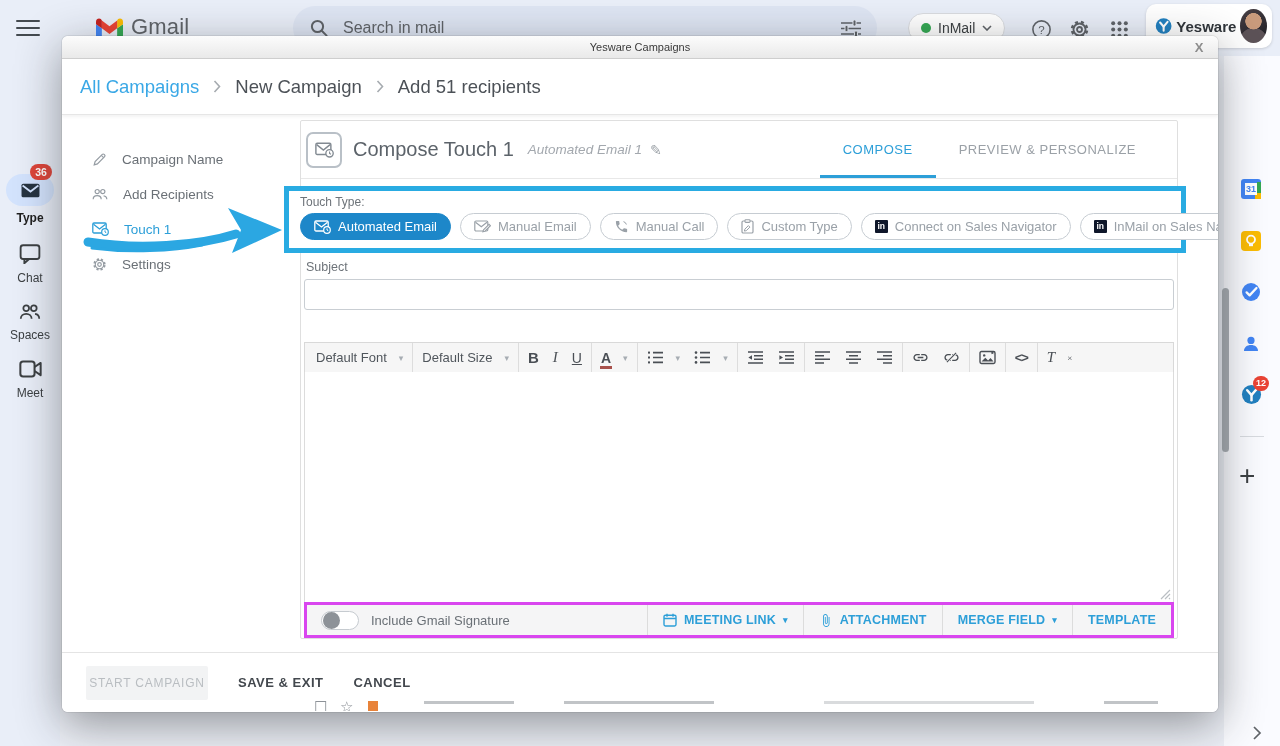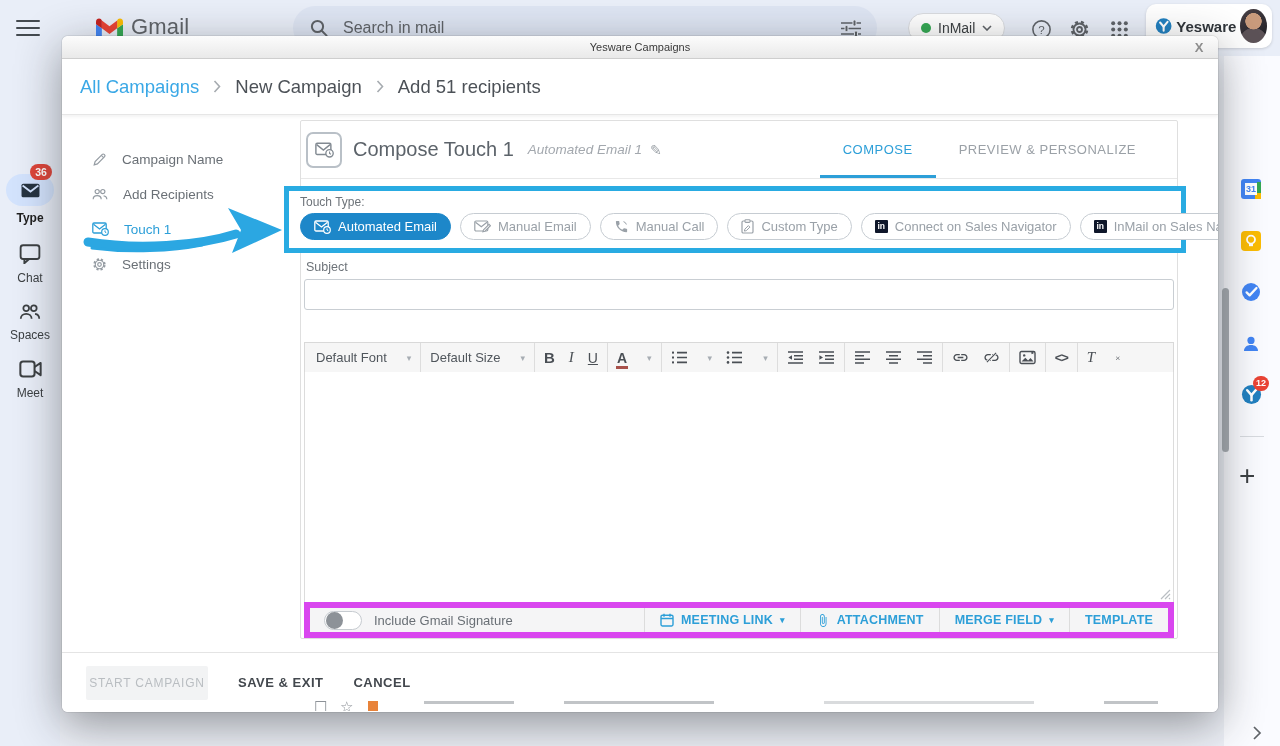--- a/index.html
+++ b/index.html
@@ -69,37 +69,37 @@
   .tt-label { font-size:12px; color:#6d7379; }
   .pills { display:flex; gap:9px; margin-top:4px; }
   .pill { height:27px; border:1px solid #c6ccd2; border-radius:14px; background:#fff; display:flex; align-items:center; gap:7px; padding:0 13px; font-size:13px; color:#9aa1a8; cursor:pointer; white-space:nowrap; }
   .pill.sel { background:#1d87c9; border-color:#1d87c9; color:#fff; }
   .li-badge { display:inline-block; width:13px; height:13px; background:#0f172a; border-radius:1px; color:#fff; font-size:8.5px; font-weight:700; line-height:13px; text-align:center; }
 
   .subject-label { position:absolute; top:139px; left:5px; font-size:12.5px; color:#6d7379; }
   .subject-input { position:absolute; top:158px; left:3px; right:3px; height:31px; border:1px solid #c9ced3; border-radius:3px; outline:none; font-size:14px; padding:0 8px; color:#3c4043; background:#fff; }
 
   .ed-toolbar { position:absolute; top:221px; left:3px; right:3px; height:31px; background:#f6f6f6; border:1px solid #d9d9d9; display:flex; align-items:center; padding:0 4px; color:#4a4f55; }
-  .tbi { display:flex; align-items:center; justify-content:flex-end; padding:0 7px; height:100%; cursor:pointer; gap:20px; }
+  .tbi { display:flex; align-items:center; justify-content:flex-end; padding:0 7px; height:100%; cursor:pointer; gap:12px; }
   .tb-sep { width:1px; height:29px; background:#ddd; margin:0 2px; }
   .tb-caret { font-size:9px; color:#a7adb3; }
   .tb-dd { font-size:13px; color:#50565c; }
   .tb-b { font-weight:700; font-size:15px; }
   .tb-i { font-family:"Liberation Serif", serif; font-style:italic; font-size:15px; }
   .tb-u { font-size:14px; text-decoration:underline; }
   .tb-a { font-size:14px; font-weight:600; position:relative; line-height:14px; }
   .tb-a .bar { position:absolute; left:-1px; right:-1px; bottom:-4px; height:3px; background:#a8514b; }
   .tb-code { font-size:13px; font-weight:600; letter-spacing:-1px; }
   .tb-tx { font-family:"Liberation Serif", serif; font-style:italic; font-size:15px; }
   .tb-tx sub { font-size:9px; font-style:normal; }
 
   .ed-body { position:absolute; top:251px; left:3px; right:3px; height:230px; background:#fff; border-left:1px solid #dcdcdc; border-right:1px solid #dcdcdc; cursor:text; }
   .resize-handle { position:absolute; right:2px; bottom:2px; }
 
-  .ed-footer { position:absolute; top:481px; left:3px; right:3px; height:36px; background:#f5f5f6; border:6px solid #d946ef; display:flex; align-items:center; }
+  .ed-footer { position:absolute; top:481px; left:3px; right:3px; height:36px; background:#f5f5f6; border:3px solid #d946ef; display:flex; align-items:center; }
   .sw { width:38px; height:19px; border:1px solid #c6cbd0; border-radius:10px; background:#fff; position:relative; margin-left:14px; cursor:pointer; flex:none; }
   .sw b { position:absolute; left:1px; top:0px; width:17px; height:17px; border-radius:50%; background:#8d9298; }
   .sig-label { font-size:13px; color:#6a7076; margin-left:12px; }
   .ed-actions { display:flex; height:100%; margin-left:auto; }
   .act { display:flex; align-items:center; gap:7px; padding:0 15px; border-left:1px solid #dcdcdc; color:#2d9fd8; font-weight:700; font-size:12.5px; letter-spacing:.2px; cursor:pointer; }
   .act .tb-caret { color:#2d9fd8; }
 
   .m-footer { position:absolute; left:0; right:0; top:616px; height:60px; border-top:1px solid #e4e4e4; background:#fff; display:flex; align-items:center; padding-left:24px; }
   .btn-start { width:122px; height:34px; background:#f2f3f4; border:none; border-radius:2px; color:#b9bdc1; font-size:12px; letter-spacing:.8px; font-family:"Liberation Sans",sans-serif; }
   .btn-flat { background:none; border:none; color:#43484e; font-size:13px; font-weight:700; letter-spacing:.5px; margin-left:30px; cursor:pointer; font-family:"Liberation Sans",sans-serif; }

